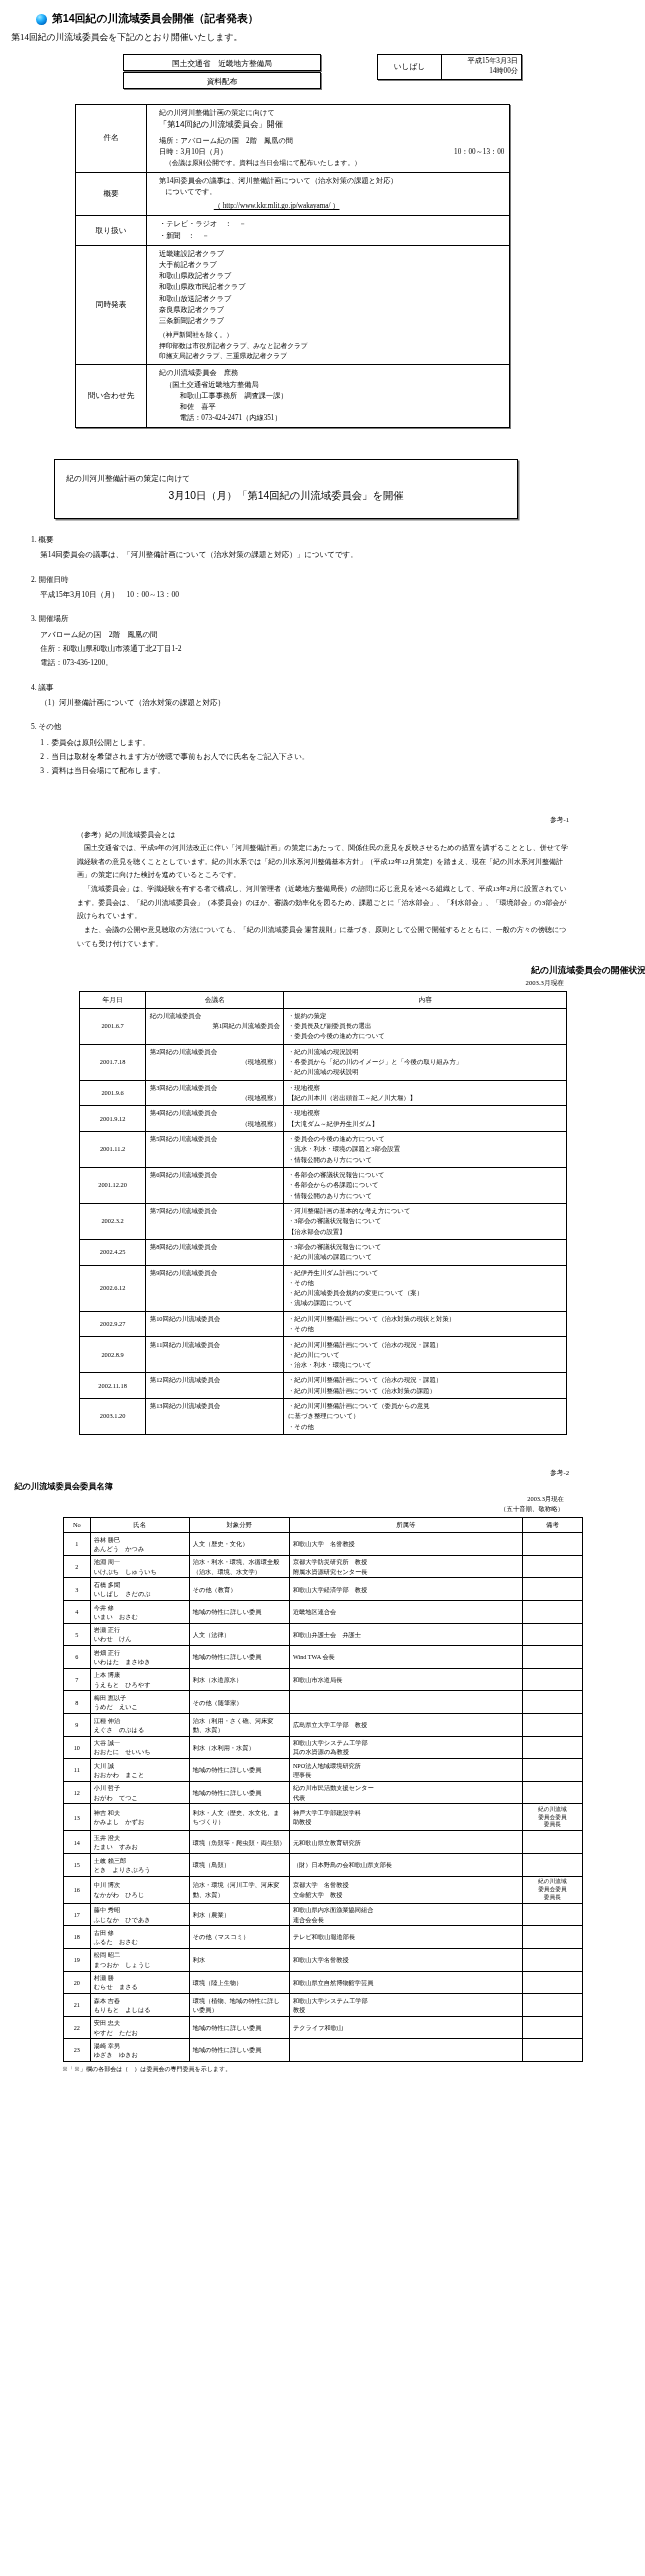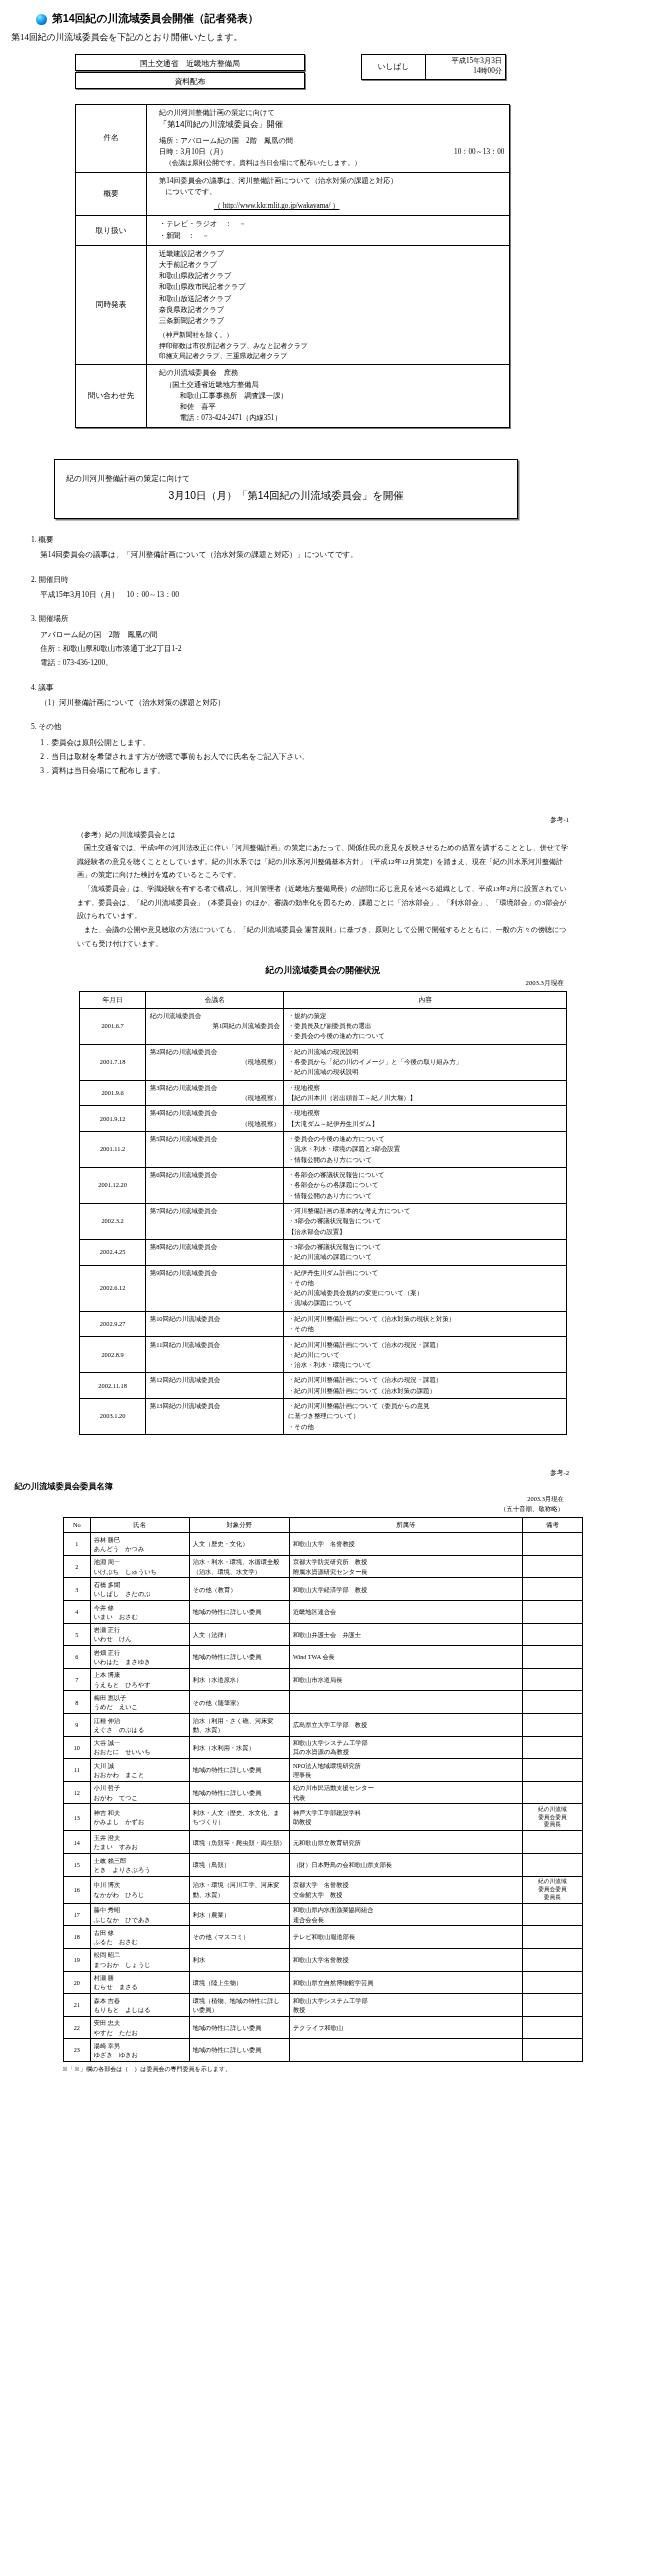--- a/index.html
+++ b/index.html
@@ -20,21 +20,21 @@
     margin:0 0 5.2px 36px;display:flex;align-items:center;gap:5.2px;
   }
   .ball{
     width:10.8px;height:10.8px;border-radius:50%;
     background:radial-gradient(circle at 33% 28%, #9fe6ff 0%, #29b6ff 34%, #0078d4 70%, #003a78 100%);
     flex:0 0 auto;
   }
   .lead{font-size:8.8px;margin:0 0 10.3px 11.3px;}
 
   .hdr-wrap{display:flex;justify-content:flex-start;margin:0 0 0 75px;}
-  .hdr-left{width:230px;}
+  .hdr-left{width:198px;margin-left:48px;}
   .box{border:0.5px solid #000;box-shadow:1px 1px 0 0 #7a7a7a;background:#fff;box-sizing:border-box;}
   .hdr-cell{height:17px;line-height:17px;text-align:center;font-size:7.7px;}
   .hdr-right{margin-left:56px;display:flex;align-items:flex-start;}
   .hdr-right .box{display:flex;width:145px;}
   .hr-label{width:63px;border-right:0.5px solid #000;font-size:7.7px;display:flex;align-items:center;justify-content:center;}
   .hr-value{flex:1;font-size:7.2px;padding:2.1px 3.1px 2.1px 0;text-align:right;line-height:1.35;}
 
   
   .mtbl{border-collapse:collapse;margin:14.4px 0 0 75px;width:435px;
         box-shadow:1px 1px 0 0 #7a7a7a;background:#fff;}
@@ -63,21 +63,21 @@
   .sec{margin:13.4px 0 0 31px;font-size:7.5px;line-height:1.9;}
   .sec h4{font-size:7.5px;font-weight:normal;margin:10.3px 0 1px 0;}
   .sec .i1{padding-left:9.3px;}
 
   
   .p3{padding:38px 0 0 0;}
   .refno{text-align:right;margin:0 77px 3.1px 0;font-size:6.7px;}
   .para{margin:0 77px 0 77px;font-size:7px;line-height:1.95;text-indent:1em;}
   .sec-title{
     font-family:"Liberation Sans","DejaVu Sans",sans-serif;font-weight:bold;
-    font-size:8.8px;text-align:center;margin:13.4px 0 2.1px 0;}
+    font-size:8.8px;text-align:right;margin:13.4px 0 2.1px 0;}
   .datemark{text-align:right;margin:0 82px 3.1px 0;font-size:6.7px;}
 
   .htbl{border-collapse:collapse;margin:0 auto;width:488px;background:#fff;}
   .htbl th,.htbl td{border:0.5px solid #000;font-size:6.4px;padding:2.1px 3.6px;line-height:1.6;vertical-align:top;}
   .htbl th{background:#fff;font-weight:normal;text-align:center;font-size:6.7px;padding:2.6px 0;}
   .htbl td.c1{width:58px;text-align:center;vertical-align:middle;white-space:nowrap;}
   .htbl td.c2{width:130px;}
   .htbl td.c3{}
   .htbl .sub{display:block;text-align:right;}
 

